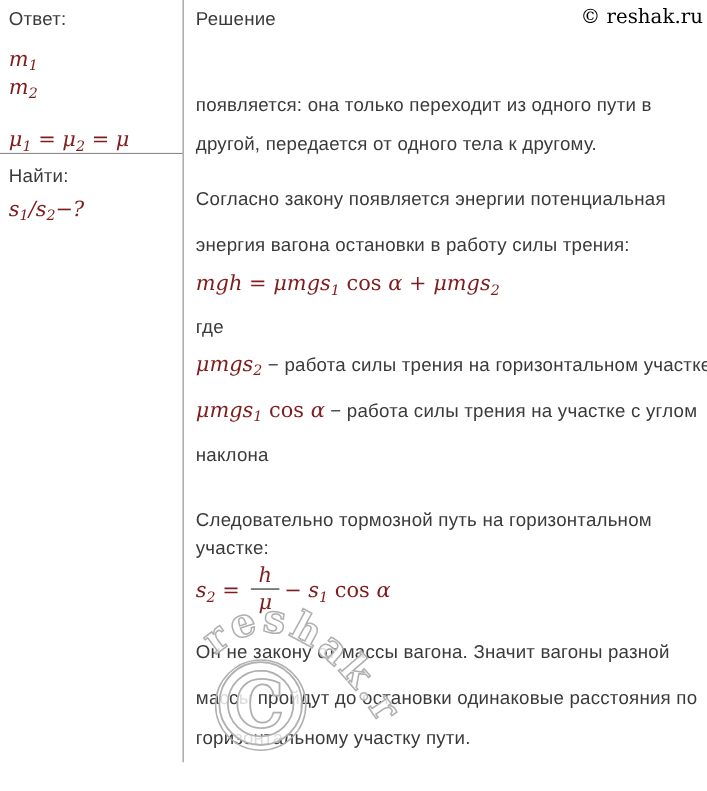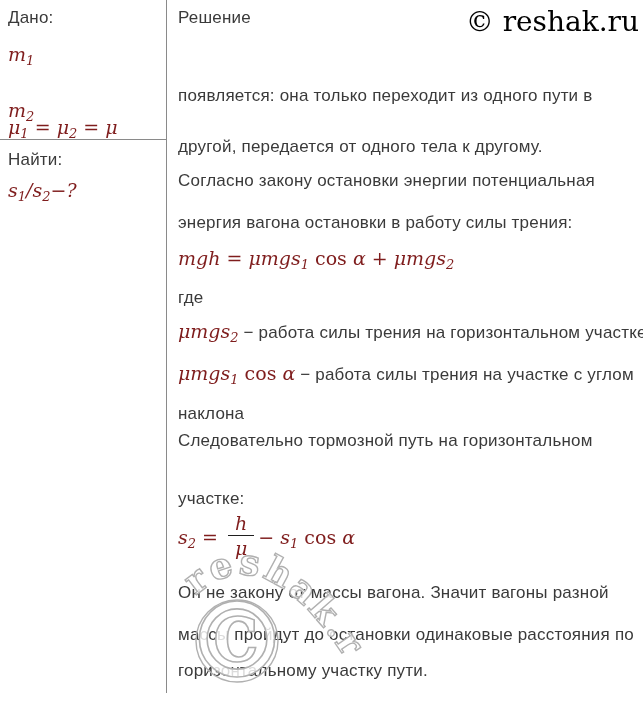--- a/index.html
+++ b/index.html
@@ -38,21 +38,21 @@
     position:absolute;left:166px;top:0;
     width:1px;height:693px;background:#8a8a8a;
   }
   .hdivider{
     position:absolute;left:0;top:139px;
     width:166px;height:1px;background:#8a8a8a;
   }
   .copyright{
     position:absolute;top:5px;right:4px;
     font-family:"DejaVu Serif", serif;
-    font-size:28px;color:#000000;
+    font-size:18px;color:#000000;
   }
   .frac{
     display:inline-block;
     vertical-align:middle;
     text-align:center;
     margin:0 4px 6px 4px;
   }
   .fnum{
     display:block;
     border-bottom:1.4px solid #1f1f1f;
@@ -82,44 +82,44 @@
 </head>
 <body>
 
 <div class="page">
 
   <div class="vdivider"></div>
   <div class="hdivider"></div>
 
   <div class="copyright">© reshak.ru</div>
 
-  <div class="l left" style="top:7px">Дано:</div>
+  <div class="l left" style="top:7px">Ответ:</div>
   <div class="l left math" style="top:43px"><span class="seg-it">m</span><sub class="seg-sub">1</sub></div>
-  <div class="l left math" style="top:99px"><span class="seg-it">m</span><sub class="seg-sub">2</sub></div>
+  <div class="l left math" style="top:68px"><span class="seg-it">m</span><sub class="seg-sub">2</sub></div>
   <div class="l left math" style="top:116px"><span class="seg-it">μ</span><sub class="seg-sub">1</sub><span class="seg-it"> = μ</span><sub class="seg-sub">2</sub><span class="seg-it"> = μ</span></div>
 
   <div class="l left" style="top:149px">Найти:</div>
   <div class="l left math" style="top:179px"><span class="seg-it">s</span><sub class="seg-sub">1</sub><span class="seg-it">/s</span><sub class="seg-sub">2</sub><span class="seg-it">−?</span></div>
 
   <div class="l right" style="top:7px">Решение</div>
   <div class="l right" style="top:85px">появляется: она только переходит из одного пути в</div>
-  <div class="l right" style="top:136px">другой, передается от одного тела к другому.</div>
-  <div class="l right" style="top:170px">Согласно закону остановки энергии потенциальная</div>
+  <div class="l right" style="top:120px">другой, передается от одного тела к другому.</div>
+  <div class="l right" style="top:170px">Согласно закону появляется энергии потенциальная</div>
   <div class="l right" style="top:212px">энергия вагона остановки в работу силы трения:</div>
 
   <div class="l right math" style="top:247px"><span class="seg-it">mgh</span><span class="seg-rm"> = </span><span class="seg-it">μmgs</span><sub class="seg-sub">1</sub><span class="seg-rm"> cos </span><span class="seg-it">α</span><span class="seg-rm"> + </span><span class="seg-it">μmgs</span><sub class="seg-sub">2</sub></div>
 
   <div class="l right" style="top:287px">где</div>
 
   <div class="l right" style="top:320px"><span class="math"><span class="seg-it">μmgs</span><sub class="seg-sub">2</sub></span><span> − работа силы трения на горизонтальном участке</span></div>
 
   <div class="l right" style="top:362px"><span class="math"><span class="seg-it">μmgs</span><sub class="seg-sub">1</sub><span class="seg-rm"> cos </span><span class="seg-it">α</span></span><span> − работа силы трения на участке с углом</span></div>
 
   <div class="l right" style="top:403px">наклона</div>
-  <div class="l right" style="top:430px">Следовательно тормозной путь на горизонтальном</div>
+  <div class="l right" style="top:462px">Следовательно тормозной путь на горизонтальном</div>
   <div class="l right" style="top:488px">участке:</div>
 
   <div class="l right math" style="top:512px"><span><span class="seg-it">s</span><sub class="seg-sub">2</sub><span class="seg-rm"> = </span></span><span class="frac"><span class="fnum">h</span><span class="fden">μ</span></span><span><span class="seg-rm">− </span><span class="seg-it">s</span><sub class="seg-sub">1</sub><span class="seg-rm"> cos </span><span class="seg-it">α</span></span></div>
 
   <div class="l right" style="top:582px">Он не закону от массы вагона. Значит вагоны разной</div>
   <div class="l right" style="top:624px">массы пройдут до остановки одинаковые расстояния по</div>
   <div class="l right" style="top:660px">горизонтальному участку пути.</div>
 
 
   <svg class="watermark" viewBox="0 0 215 155" aria-hidden="true">

